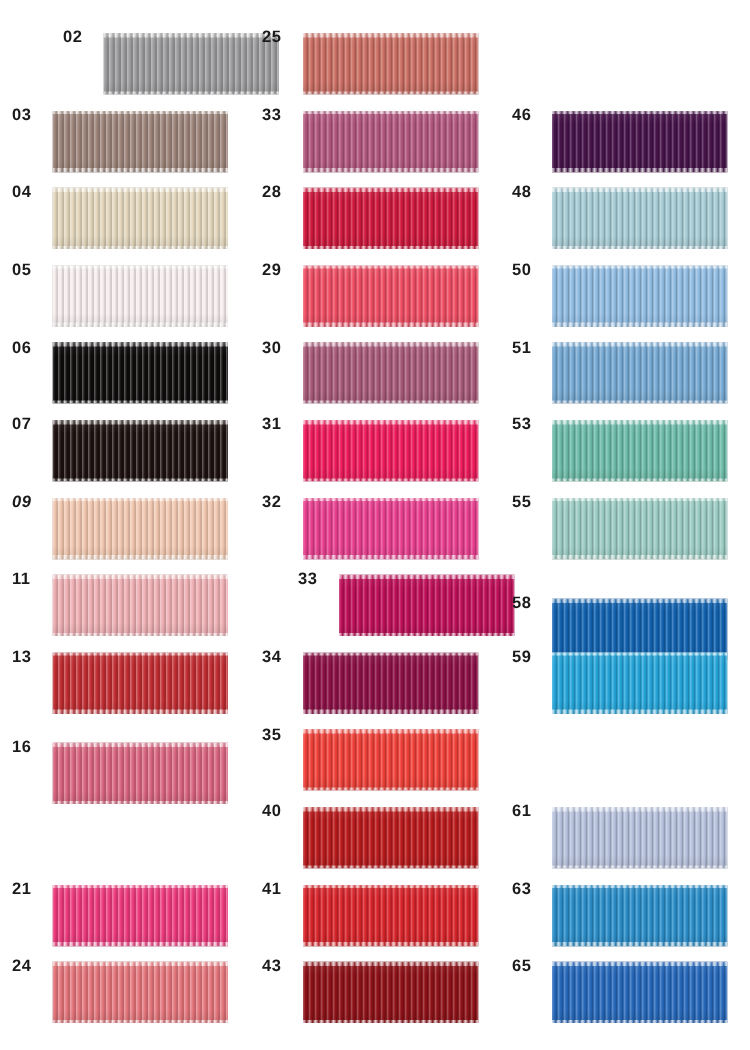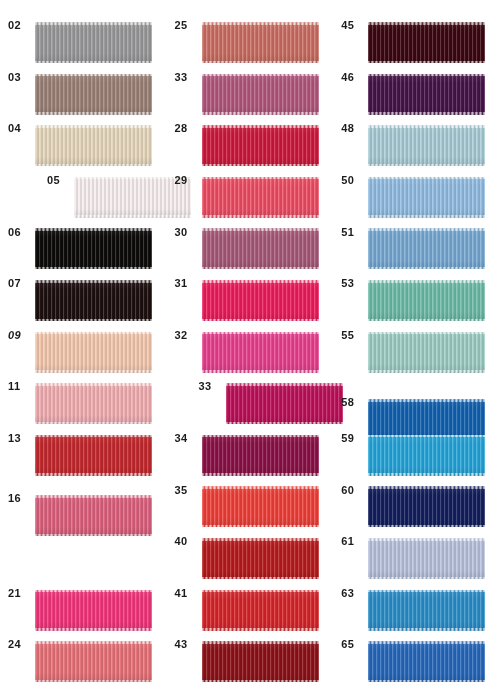--- a/index.html
+++ b/index.html
@@ -118,21 +118,21 @@
       );
   }
   .ribbon .rib-edge-top { top: 0; }
   .ribbon .rib-edge-bottom { bottom: 0; }
 </style>
 </head>
 <body>
 
 <div id="chart">
     <div class="column col-0">
-      <div class="swatch-row" style="top: 0px; height: 51.6px;">
+      <div class="swatch-row" style="top: 0px; height: 51.6px; margin-left: 34px;">
         <div class="swatch-label" style="height: 51.6px;">02</div>
         <div class="ribbon" style="top: 22px; height: 41px;">
           <div class="rib-base" style="background: rgb(154, 154, 156);"></div>
           <div class="rib-lines"></div>
           <div class="rib-shade"></div>
           <div class="rib-edge-top"></div>
           <div class="rib-edge-bottom"></div>
         </div>
       </div>
       <div class="swatch-row" style="top: 51.6px; height: 51.6px;">
@@ -148,21 +148,21 @@
       <div class="swatch-row" style="top: 103.2px; height: 51.6px;">
         <div class="swatch-label" style="height: 51.6px;">04</div>
         <div class="ribbon" style="top: 22px; height: 41px;">
           <div class="rib-base" style="background: rgb(228, 215, 189);"></div>
           <div class="rib-lines"></div>
           <div class="rib-shade"></div>
           <div class="rib-edge-top"></div>
           <div class="rib-edge-bottom"></div>
         </div>
       </div>
-      <div class="swatch-row" style="top: 154.8px; height: 51.6px; margin-left: 39px;">
+      <div class="swatch-row" style="top: 154.8px; height: 51.6px;">
         <div class="swatch-label" style="height: 51.6px;">05</div>
         <div class="ribbon" style="top: 22px; height: 41px;">
           <div class="rib-base" style="background: rgb(247, 238, 238);"></div>
           <div class="rib-lines"></div>
           <div class="rib-shade"></div>
           <div class="rib-edge-top"></div>
           <div class="rib-edge-bottom"></div>
         </div>
       </div>
       <div class="swatch-row" style="top: 206.4px; height: 51.6px; padding-left: 21px;">
@@ -372,30 +372,20 @@
         <div class="ribbon" style="top: 22px; height: 41px;">
           <div class="rib-base" style="background: rgb(142, 17, 23);"></div>
           <div class="rib-lines"></div>
           <div class="rib-shade"></div>
           <div class="rib-edge-top"></div>
           <div class="rib-edge-bottom"></div>
         </div>
       </div>
     </div>
     <div class="column col-2">
-      <div class="swatch-row" style="top: 0px; height: 51.6px;">
-        <div class="swatch-label" style="height: 51.6px;">45</div>
-        <div class="ribbon" style="top: 22px; height: 41px;">
-          <div class="rib-base" style="background: rgb(60, 6, 16);"></div>
-          <div class="rib-lines"></div>
-          <div class="rib-shade"></div>
-          <div class="rib-edge-top"></div>
-          <div class="rib-edge-bottom"></div>
-        </div>
-      </div>
       <div class="swatch-row" style="top: 51.6px; height: 51.6px;">
         <div class="swatch-label" style="height: 51.6px;">46</div>
         <div class="ribbon" style="top: 22px; height: 41px;">
           <div class="rib-base" style="background: rgb(70, 19, 74);"></div>
           <div class="rib-lines"></div>
           <div class="rib-shade"></div>
           <div class="rib-edge-top"></div>
           <div class="rib-edge-bottom"></div>
         </div>
       </div>
@@ -462,30 +452,20 @@
       <div class="swatch-row" style="top: 412.8px; height: 51.6px;">
         <div class="swatch-label" style="height: 51.6px;">59</div>
         <div class="ribbon" style="top: 22px; height: 41px;">
           <div class="rib-base" style="background: rgb(36, 165, 218);"></div>
           <div class="rib-lines"></div>
           <div class="rib-shade"></div>
           <div class="rib-edge-top"></div>
           <div class="rib-edge-bottom"></div>
         </div>
       </div>
-      <div class="swatch-row" style="top: 464.4px; height: 51.6px;">
-        <div class="swatch-label" style="height: 51.6px;">60</div>
-        <div class="ribbon" style="top: 22px; height: 41px;">
-          <div class="rib-base" style="background: rgb(19, 31, 94);"></div>
-          <div class="rib-lines"></div>
-          <div class="rib-shade"></div>
-          <div class="rib-edge-top"></div>
-          <div class="rib-edge-bottom"></div>
-        </div>
-      </div>
       <div class="swatch-row" style="top: 516px; height: 51.6px;">
         <div class="swatch-label" style="height: 51.6px;">61</div>
         <div class="ribbon" style="top: 22px; height: 41px;">
           <div class="rib-base" style="background: rgb(183, 194, 221);"></div>
           <div class="rib-lines"></div>
           <div class="rib-shade"></div>
           <div class="rib-edge-top"></div>
           <div class="rib-edge-bottom"></div>
         </div>
       </div>

